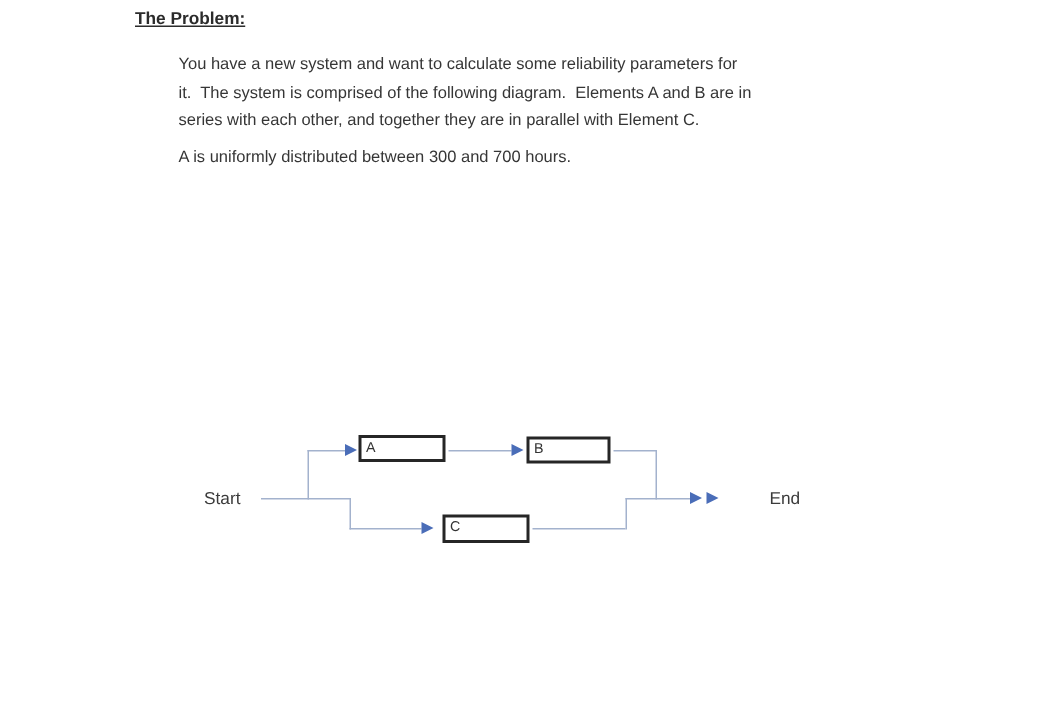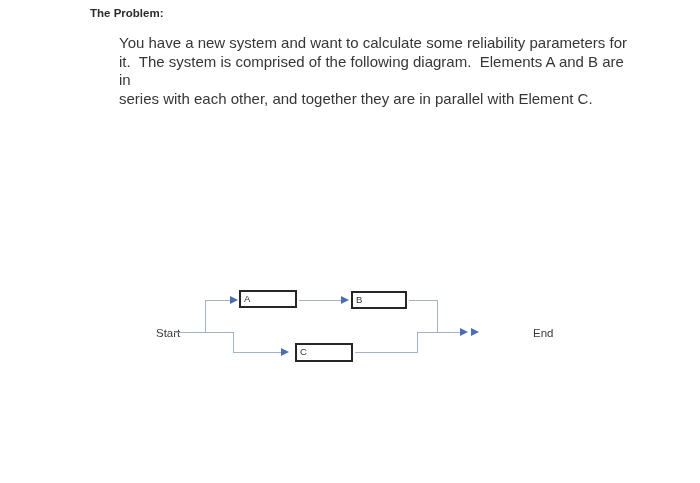--- a/index.html
+++ b/index.html
@@ -16,30 +16,31 @@
     overflow: hidden;
   }
   .doc-title {
     position: absolute;
     left: 90px;
     top: 6px;
     font-size: 11.5px;
     font-weight: bold;
     line-height: 14px;
     color: #2b2b2b;
+    text-decoration: underline;
   }
   .doc-body {
     position: absolute;
     left: 119px;
     top: 34px;
     width: 520px;
   }
   .doc-body p {
     margin: 0 0 6px 0;
-    font-size: 15px;
+    font-size: 11px;
     line-height: 18.6px;
     white-space: pre-wrap;
   }
   .diagram {
     position: absolute;
     left: 0;
     top: 0;
     width: 700px;
     height: 483px;
   }
@@ -76,26 +77,27 @@
 </style>
 </head>
 <body>
 
 <div class="doc-title">The Problem:</div>
 
 <div class="doc-body">
   <p>You have a new system and want to calculate some reliability parameters for
 it.  The system is comprised of the following diagram.  Elements A and B are in
 series with each other, and together they are in parallel with Element C.</p>
+  <p>A is uniformly distributed between 300 and 700 hours.</p>
 </div>
 
 <div class="diagram">
 
-  <div class="node-label" style="left:136px; top:326px;margin-left:20px;">Start</div>
-  <div class="node-label" style="left:513px; top:326px;margin-left:20px;">End</div>
+  <div class="node-label" style="left:136px; top:326px;">Start</div>
+  <div class="node-label" style="left:513px; top:326px;">End</div>
 
   <div class="hline" style="left:174px; top:332px; width:60px;"></div>
 
   <div class="vline" style="left:205px; top:300px; height:33px;"></div>
   <div class="hline" style="left:205px; top:300px; width:25px;"></div>
   <div class="tri" style="left:230px; top:296px;"></div>
 
   <div class="block" style="left:239px; top:290px; width:58px; height:18px;">
     <span>A</span>
   </div>

